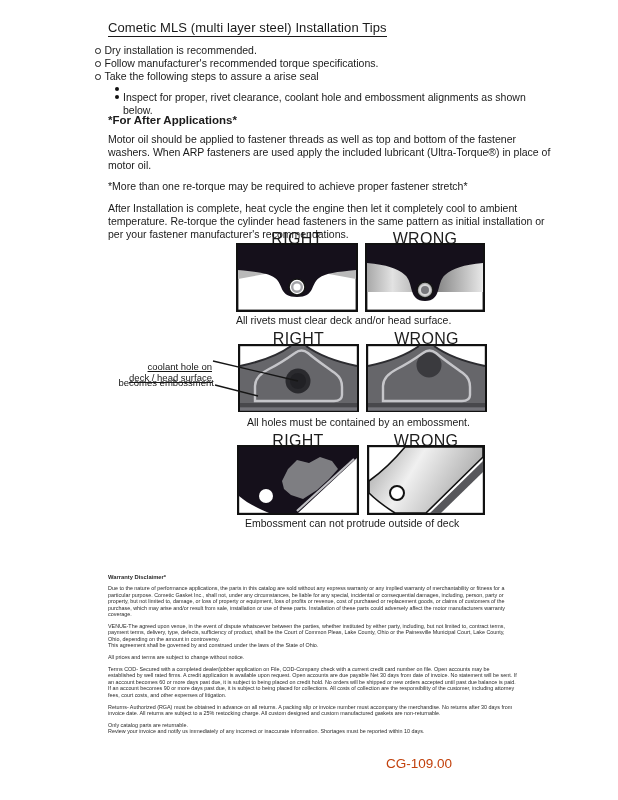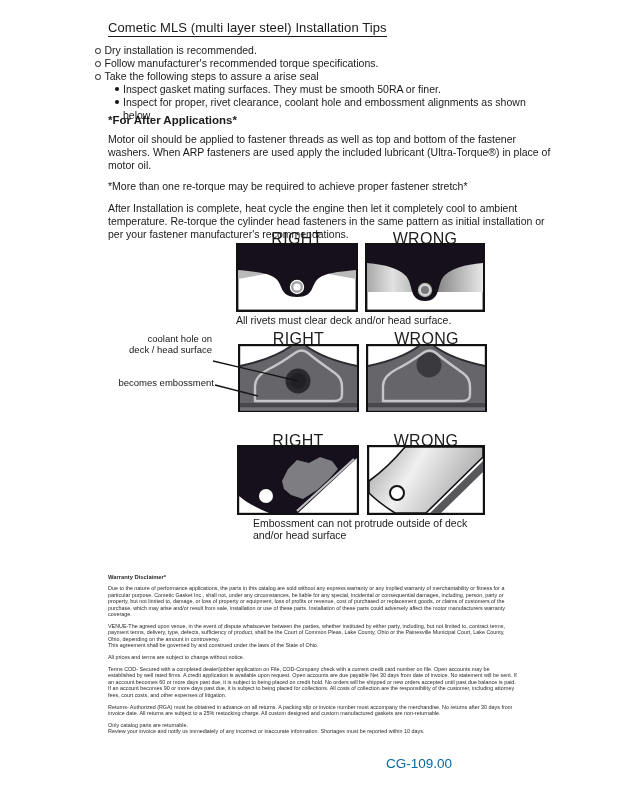--- a/index.html
+++ b/index.html
@@ -28,30 +28,30 @@
   .fig .lbl{position:absolute;top:0;font-size:16px;letter-spacing:.3px;color:#1c1c1c;text-align:center;}
   .fig .box{position:absolute;top:13px;}
   .fig .cap{position:absolute;font-size:10.5px;line-height:12px;white-space:nowrap;}
   .fig1{left:236px;top:230px;width:250px;height:95px;}
   .fig2{left:238px;top:330px;width:250px;height:97px;}
   .fig3{left:237px;top:432px;width:250px;height:104px;}
   svg{display:block;}
 
   
   .ann{position:absolute;font-size:9.5px;line-height:11px;text-align:right;color:#161616;}
-  .ann-coolant{left:96px;top:333px;width:116px;}
+  .ann-coolant{left:96px;top:361px;width:116px;text-decoration:underline;}
   .ann-emboss{left:96px;top:377px;width:118px;}
   .leaders{left:110px;top:344px;pointer-events:none;z-index:5;}
 
   
   .warranty{left:108px;top:574px;width:410px;font-size:5.4px;line-height:6.4px;color:#2a2a2a;}
   .warranty .whead{font-weight:bold;font-size:5.8px;margin-bottom:5px;}
   .warranty .blk{margin-bottom:5.5px;}
 
-  .footer-code{left:386px;top:756px;font-size:13.5px;color:#0369a1;}
+  .footer-code{left:386px;top:756px;font-size:13.5px;color:#c2410c;}
 </style>
 </head>
 <body>
 
 <div class="abs page-title">
   <span class="ul">Cometic MLS (multi layer steel) Installation Tips</span>
 </div>
 
 <div class="abs tips">
   <div class="tline">
@@ -61,21 +61,20 @@
   <div class="tline">
       <span class="dot-o"></span>
       <span>Follow manufacturer's recommended torque specifications.</span>
     </div>
   <div class="tline">
       <span class="dot-o"></span>
       <span>Take the following steps to assure a arise seal</span>
     </div>
   <div class="tline sub">
       <span class="dot-f"></span>
-      <span>Inspect gasket mating surfaces.  They must be smooth 50RA or finer.</span>
     </div>
   <div class="tline sub">
       <span class="dot-f"></span>
       <span>Inspect for proper, rivet clearance, coolant hole and embossment alignments as shown below.</span>
     </div>
 </div>
 
 <div class="abs diesel">
   <h2>*For After Applications*</h2>
   <p>Motor oil should be applied to fastener threads as well as top and bottom of the fastener washers. When ARP fasteners are used apply the included lubricant (Ultra-Torque®) in place of motor oil.</p>
@@ -140,20 +139,21 @@
   <svg class="box" style="left:128px;top:14px;" width="121" height="68" viewBox="0 0 121 68">
     <rect x="1.1" y="1.1" width="118.8" height="65.8" fill="#ffffff" stroke="#111" stroke-width="2.2"></rect>
     <path d="M2,22 C26,17 42,10 53,2 H68 C79,10 95,17 119,22 V66 H2 Z" fill="#66666a"></path>
     <path d="M2,22 C26,17 42,10 53,2" stroke="#2c2c30" stroke-width="2" fill="none"></path>
     <path d="M68,2 C79,10 95,17 119,22" stroke="#2c2c30" stroke-width="2" fill="none"></path>
     <circle cx="63" cy="21" r="12.5" fill="#3a3a3e"></circle>
     <path d="M17,57 L17,42 C17,34 23,29 31,25 C41,20 50,14 57,9 C61,6 66,6 70,9 C78,16 90,24 98,30 C102,33 104,37 104,43 L104,51 C104,55 101,57 96,57 Z" fill="none" stroke="#c6c6ca" stroke-width="2.4"></path>
     <rect x="2" y="59" width="117" height="4.5" fill="#48484c"></rect>
     <rect x="2" y="63.5" width="117" height="3.3" fill="#74747a"></rect>
   </svg>
+  <div class="cap" style="left:9px;top:86px;">All holes must be contained by an embossment.</div>
 </div>
 
 <div class="fig fig3">
   <div class="lbl" style="left:0;width:122px;">RIGHT</div>
   <div class="lbl" style="left:130px;width:118px;">WRONG</div>
   <svg class="box" style="left:0;" width="122" height="70" viewBox="0 0 122 70">
     <rect x="1.1" y="1.1" width="119.8" height="67.8" fill="#ffffff" stroke="#111" stroke-width="2.2"></rect>
     <path d="M2,2 H120 V13 L61,68 H32 C20,63 10,58 2,51 Z" fill="#15101b"></path>
     <path d="M60,66 L117,14" stroke="#c0c0c4" stroke-width="2.2"></path>
     <path d="M45,36 L51,24 L60,15 L72,18 L83,12 L95,16 L101,24 L92,34 L80,45 L66,54 L54,50 L47,44 Z" fill="#7e7e82"></path>
@@ -165,23 +165,22 @@
         <stop offset="0" stop-color="#9e9e9e"></stop>
           <stop offset=".45" stop-color="#f0f0f0"></stop>
         <stop offset="1" stop-color="#ababab"></stop>
       </linearGradient>
     </defs>
     <rect x="1.1" y="1.1" width="115.8" height="67.8" fill="#ffffff" stroke="#111" stroke-width="2.2"></rect>
     <path d="M38,2 H116 V12 L59,68 H28 C17,61 9,55 2,48 V36 C16,26 28,14 38,2 Z" fill="url(#g3)" stroke="#111" stroke-width="1.6"></path>
     <path d="M63,68 L116,16 L116,27 L74,68 Z" fill="#57575b"></path>
     <circle cx="30" cy="48" r="7" fill="#ffffff" stroke="#111" stroke-width="2"></circle>
   </svg>
-  <div class="cap" style="left:16px;top:85px;">
+  <div class="cap" style="left:8px;top:85px;">
     <div>Embossment can not protrude outside of deck</div>
-    <div>and/or head surface</div>
   </div>
 </div>
 
 <div class="abs warranty">
   <div class="whead">Warranty Disclaimer*</div>
   <div class="blk">Due to the nature of performance applications, the parts in this catalog are sold without any express warranty or any implied warranty of merchantability or fitness for a particular purpose.  Cometic Gasket Inc., shall not, under any circumstances, be liable for any special, incidental or consequential damages, including, person, party or property, but not limited to, damage, or loss of property or equipment, loss of profits or revenue, cost of purchased or replacement goods, or claims of customers of the purchase, which may arise and/or result from sale, installation or use of these parts.  Installation of these parts could adversely affect the motor manufacturers warranty coverage.</div>
   <div class="blk">
     <div>VENUE-The agreed upon venue, in the event of dispute whatsoever between the parties, whether instituted by either party, including, but not limited to, contract terms, payment terms, delivery, type, defects, sufficiency of product, shall be the Court of Common Pleas, Lake County, Ohio or the Painesville Municipal Court, Lake County, Ohio, depending on the amount in controversy.</div>
     <div>This agreement shall be governed by and construed under the laws of the State of Ohio.</div>
   </div>

